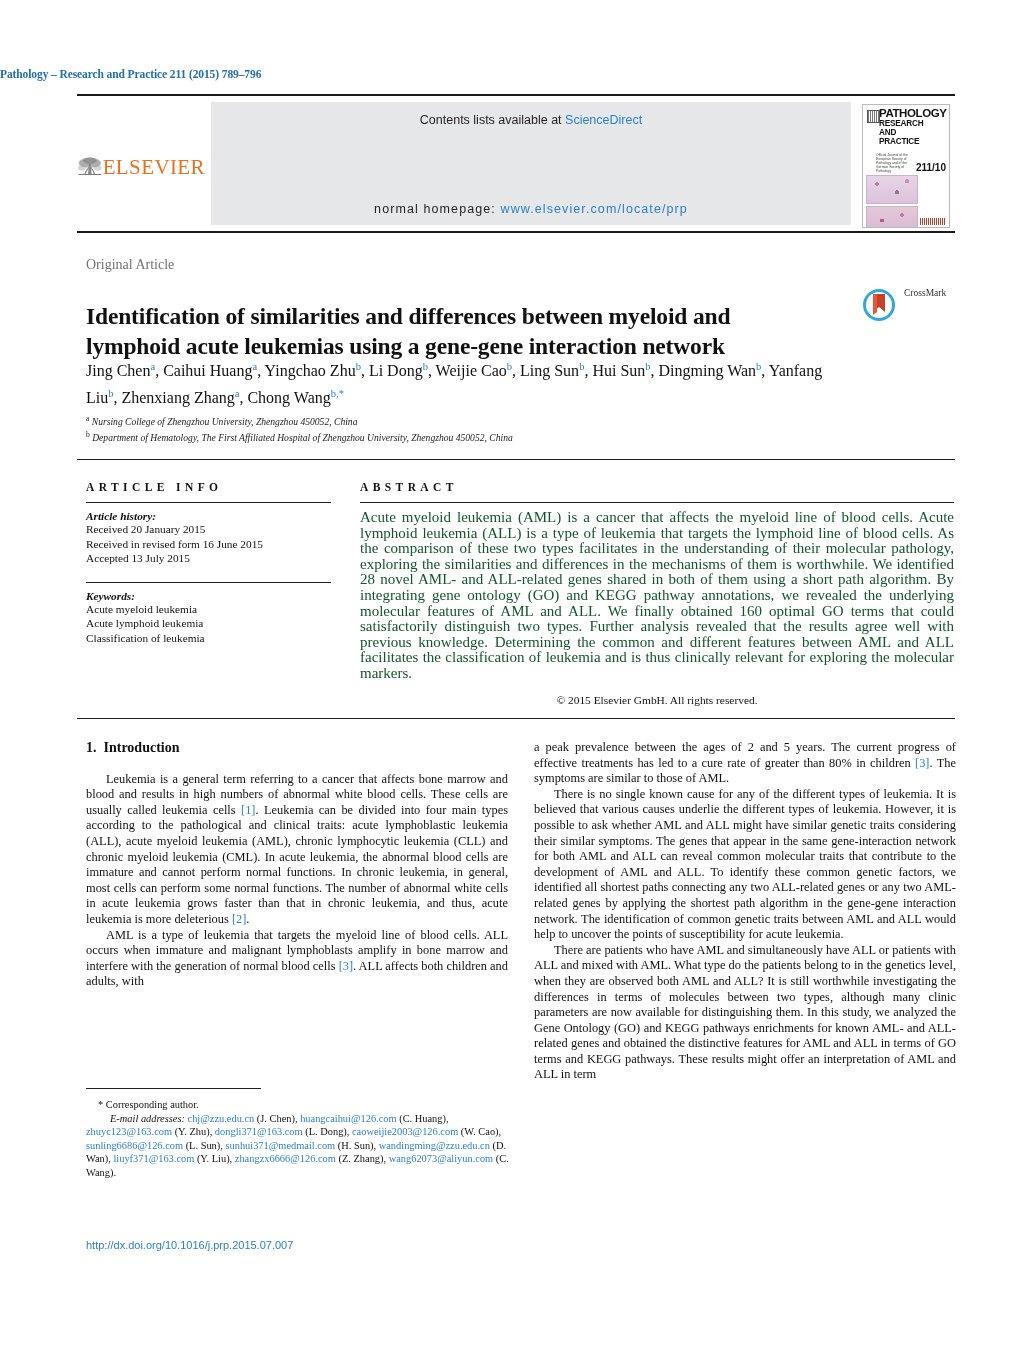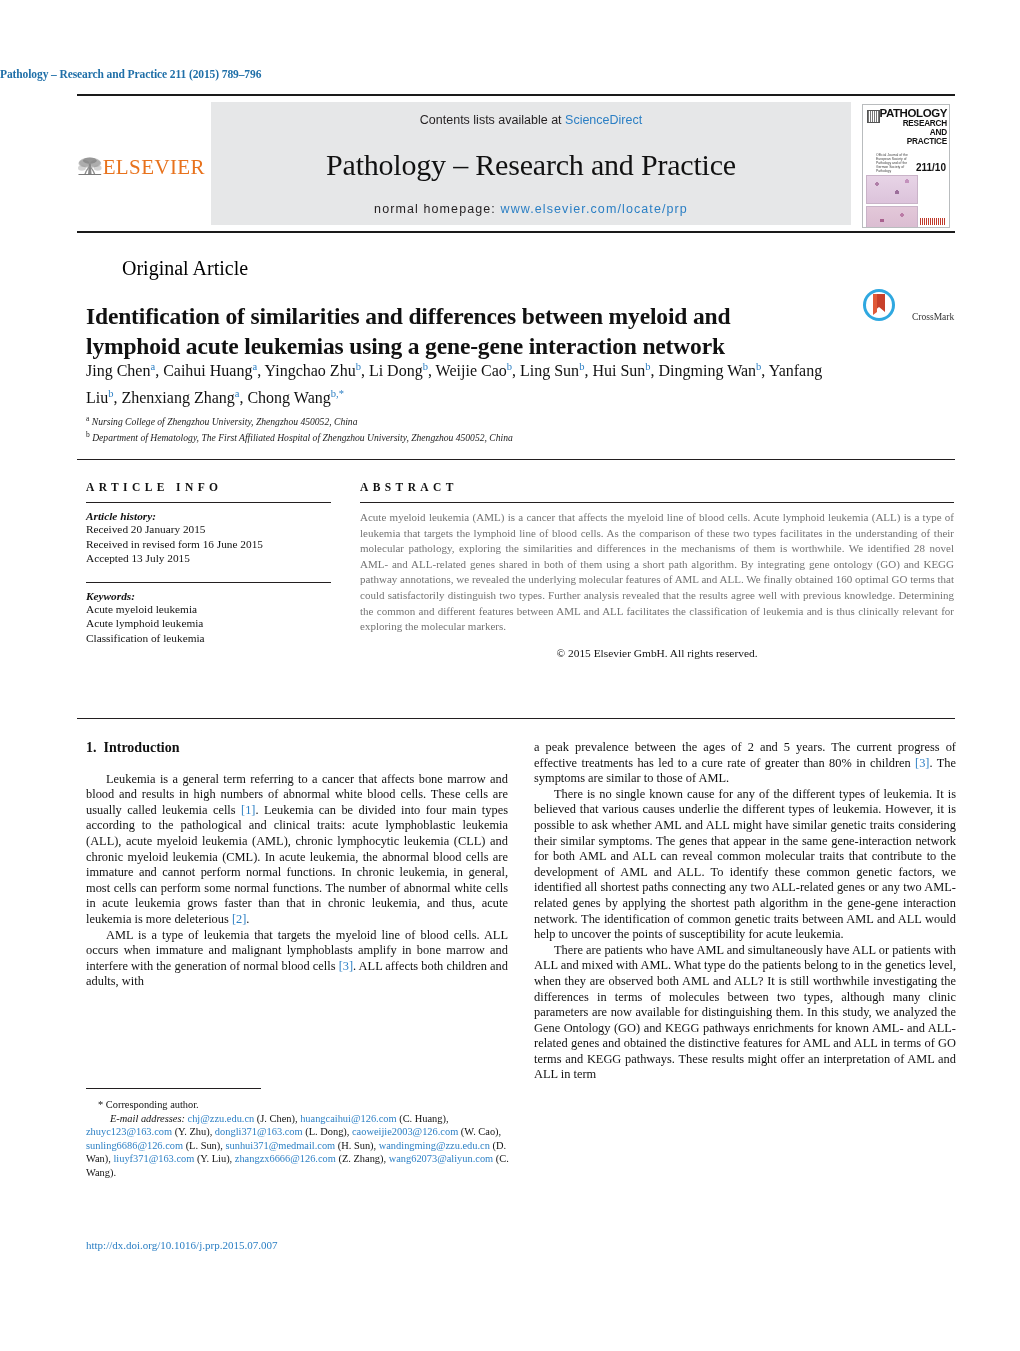--- a/index.html
+++ b/index.html
@@ -114,21 +114,20 @@
     border: 1px solid #b9bcbe;
     background: #ffffff;
     position: relative;
     overflow: hidden;
     box-sizing: border-box;
   }
   .cover-top {
     height: 47px;
     padding: 3px 2px 0 3px;
     box-sizing: border-box;
-    text-align: right;
   }
   .cover-kw {
     font-family: "Liberation Sans", sans-serif;
     font-weight: bold;
     font-size: 11.5px;
     color: #111;
     line-height: 11px;
     letter-spacing: -0.4px;
     margin-left: 13px;
   }
@@ -200,42 +199,41 @@
     width: 26px; height: 7px;
     background: repeating-linear-gradient(90deg,#c0392b 0 1px,#fff 1px 2px);
   }
 
   
   .sec-original {
     position: absolute;
     left: 86px;
     top: 257px;
     font-family: "Liberation Serif", serif;
-    font-size: 20px;
-    color: #000000;
-    margin-left: 36px;
+    font-size: 14px;
+    color: #737373;
   }
   .title {
     position: absolute;
     left: 86px;
     top: 285px;
     width: 710px;
     font-family: "Liberation Serif", serif;
     font-size: 23.5px;
     line-height: 30px;
     color: #111;
     letter-spacing: -0.15px;
   }
   .crossmark {
     position: absolute;
     left: 862px;
     top: 288px;
     display: flex;
-    align-items: flex-end;
-    gap: 16px;
+    align-items: flex-start;
+    gap: 8px;
   }
   .crossmark-label {
     font-family: "Liberation Serif", serif;
     font-size: 9.5px;
     color: #333;
   }
 
   
   .authors {
     position: absolute;
@@ -302,24 +300,24 @@
     color: #111;
   }
   .info-line {
     font-family: "Liberation Serif", serif;
     font-size: 11.3px;
     line-height: 14.5px;
     color: #111;
   }
   .abs-text {
     font-family: "Liberation Serif", serif;
-    font-size: 11px;
+    font-size: 15px;
     line-height: 15.6px;
     text-align: justify;
-    color: #737373;
+    color: #14532d;
   }
   .copyright {
     font-family: "Liberation Serif", serif;
     font-size: 11.4px;
     text-align: center;
     margin-top: 12px;
     color: #111;
   }
 
   .rule-at-715 { top: 718px; }
@@ -365,21 +363,21 @@
     color: #111;
   }
   .footnotes .star-line { text-indent: 12px; }
   .footnotes .em-lead { font-style: italic; }
   .mail { color: #2b7fc4; }
   .doi-block {
     position: absolute;
     left: 86px;
     top: 1238px;
     width: 425px;
-    font-family: Liberation Serif, serif;
+    font-family: Liberation Sans, sans-serif;
     font-size: 11px;
     line-height: 14.5px;
   }
   .doi-link { color: #2b7fc4; }
   .issn-line { color: #111; font-weight: bold; font-size: 10.6px; }
 </style>
 </head>
 <body>
 
 <div class="page">
@@ -404,21 +402,20 @@
           </g>
           <rect x="6" y="73" width="92" height="3" fill="#4a4a4a"></rect>
         </svg>
         <div class="elsevier-word">ELSEVIER</div>
       </div>
 
       <div class="journal-band">
         <div class="contents-line">
           <span>Contents lists available at </span><span class="sd-link">ScienceDirect</span>
         </div>
-        <div class="journal-title">Pathology – Research and Practice</div>
         <div class="homepage-line">
           <span>normal homepage: </span><span class="hp-url">www.elsevier.com/locate/prp</span>
         </div>
       </div>
 
       <div class="cover-block">
         <div class="cover">
           <div class="cover-logo-sq"></div>
           <div class="cover-top">
             <div class="cover-kw">PATHOLOGY</div>

